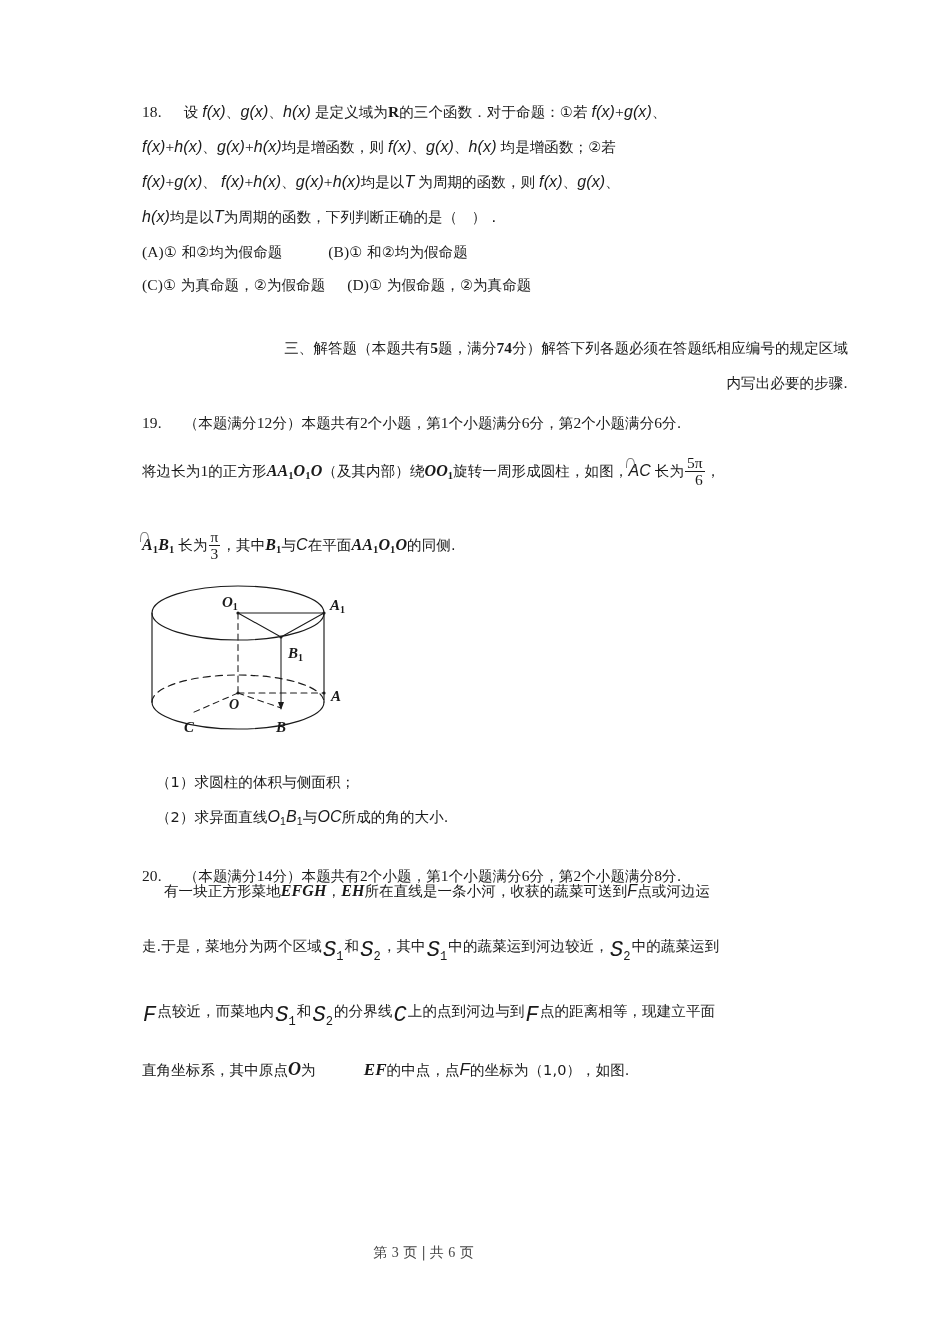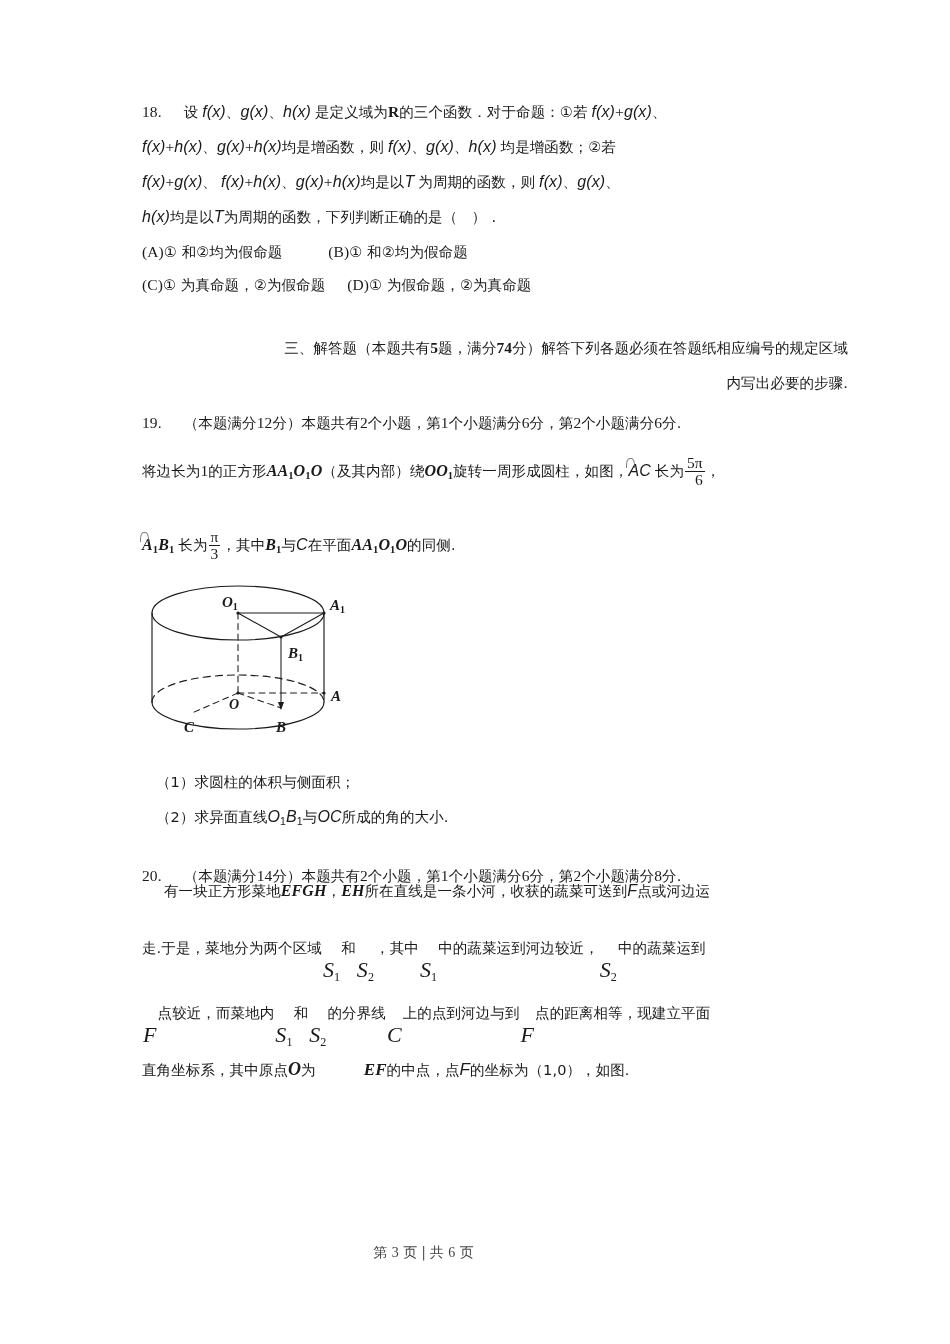--- a/index.html
+++ b/index.html
@@ -75,25 +75,25 @@
     width: 7px;
     height: 9px;
     border: 1px solid #555;
     border-bottom: none;
     border-radius: 40% 40% 0 0 / 70% 70% 0 0;
     opacity: 0.75;
   }
 
   
   .bigvar {
-    font-family: Liberation Serif, serif;
+    font-family: Liberation Mono, monospace;
     font-style: italic;
     font-size: 22px;
     position: relative;
-    top: 24px;
+    top: 5px;
     padding: 0 1px;
   }
   .bigvar sub {
     font-size: 0.55em;
     vertical-align: -0.3em;
     font-style: normal;
   }
 
   .indent1 { padding-left: 22px; }
   .indent2 { padding-left: 14px; }

